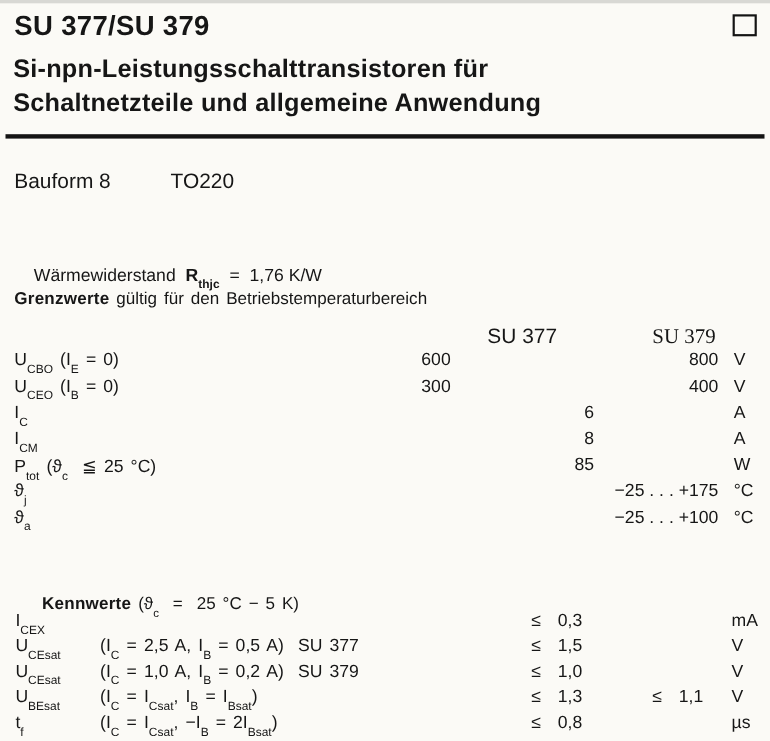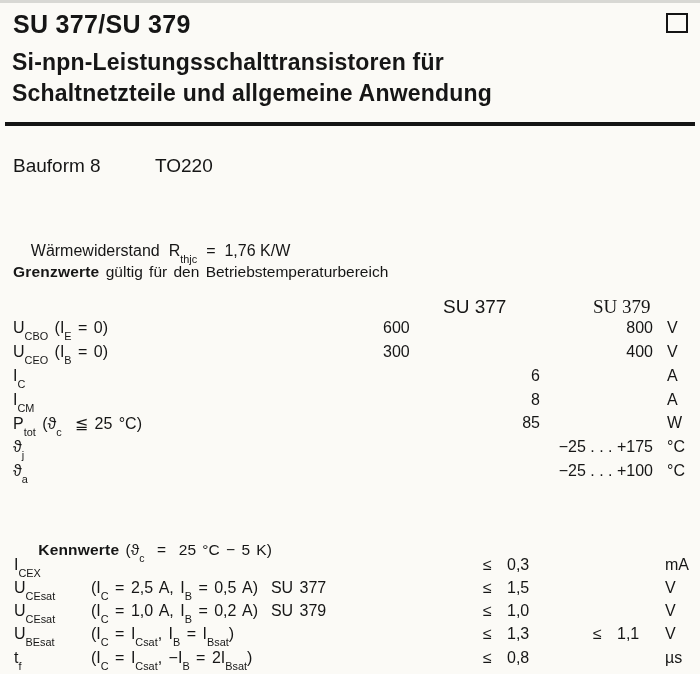--- a/index.html
+++ b/index.html
@@ -13,21 +13,21 @@
 
   .title { position:absolute; top:7px; left:13px; font-size:25px; font-weight:700; letter-spacing:0.3px; }
   .corner-square { position:absolute; top:10px; left:666px; width:22px; height:20px; border:2.5px solid #141414; background:transparent; }
   .subtitle { position:absolute; top:44px; left:12px; font-size:23px; font-weight:700; line-height:31px; letter-spacing:0.2px; }
   .rule { position:absolute; top:119px; left:5px; width:690px; height:4px; background:#141414; }
 
   .bauform { position:absolute; top:152px; left:13px; font-size:19px; width:400px; }
   .bauform .val { position:absolute; left:142px; top:0; }
 
   .thermal { position:absolute; top:221px; left:13px; font-size:16px; white-space:pre; }
-  .thermal .sym { font-weight:400; margin-left:9px; }
+  .thermal .sym { font-weight:700; margin-left:9px; }
   .thermal .eq { margin-left:9px; }
 
   .gw-heading { position:absolute; top:260px; left:13px; font-size:15.5px; word-spacing:2px;text-align:center; }
   .gw-heading b { letter-spacing:0.2px; }
   .col-hdr { position:absolute; top:293px; font-size:19px; }
   .col-hdr.c377 { left:443px; }
   .col-hdr.c379 { left:593px;font-family:Liberation Serif, serif; }
 
   .grow, .krow { position:absolute; left:0; width:100%; height:22px; font-size:16px;padding-left:24px; }
   .grow .lbl  { position:absolute; left:13px; white-space:pre; word-spacing:2px; }

